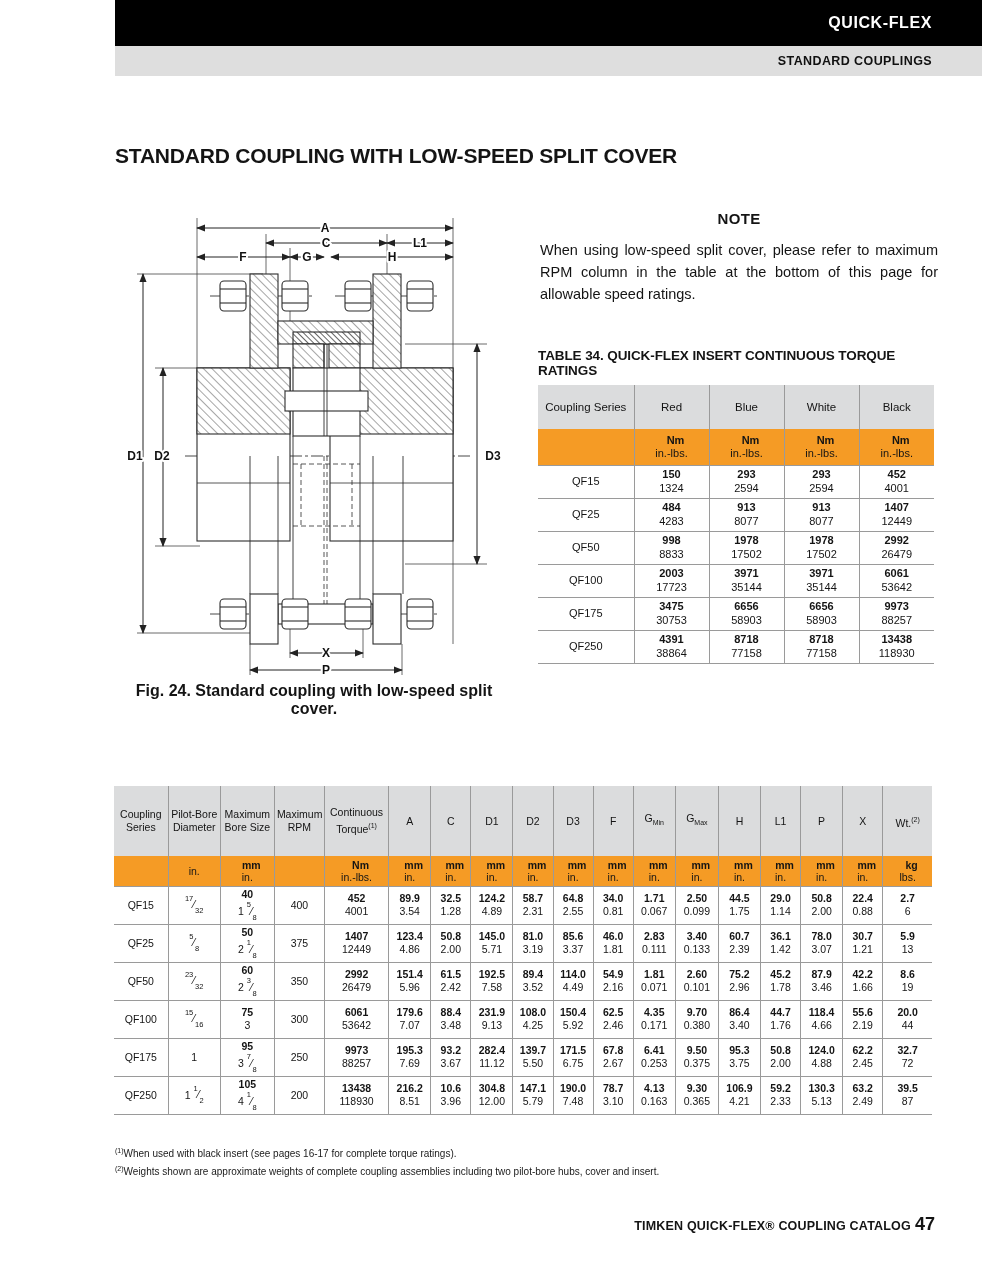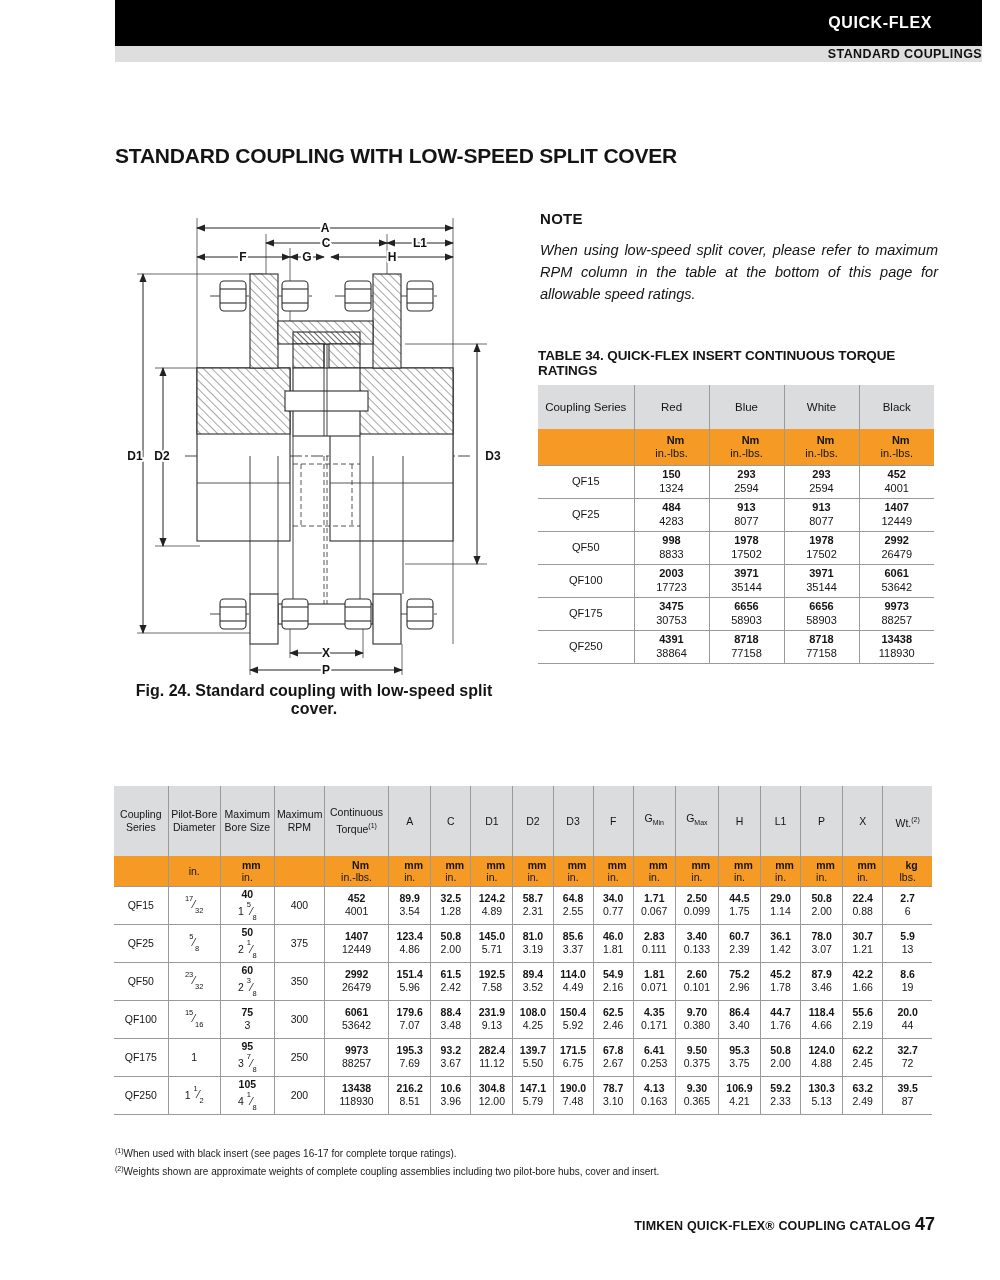--- a/index.html
+++ b/index.html
@@ -13,35 +13,35 @@
   *{margin:0;padding:0;box-sizing:border-box;}
   html,body{background:#fff;}
   body{
     width:1000px;height:1280px;position:relative;overflow:hidden;
     font-family:"Liberation Sans",sans-serif;color:var(--ink);
   }
   
   .bar-black{position:absolute;left:115px;right:18px;top:0;height:46px;background:#000;
     display:flex;align-items:center;justify-content:flex-end;padding-right:50px;}
   .brand{color:#fff;font-weight:700;font-size:16px;letter-spacing:.6px;}
-  .bar-gray{position:absolute;left:115px;right:18px;top:46px;height:16px;background:var(--bargray);
-    display:flex;align-items:center;justify-content:flex-end;}
+  .bar-gray{position:absolute;left:115px;right:18px;top:46px;height:30px;background:var(--bargray);
+    display:flex;align-items:center;justify-content:flex-end;padding-right:50px;}
   .section{font-weight:700;font-size:12.5px;letter-spacing:.4px;color:#101010;}
   
   .page-title{position:absolute;left:115px;top:144px;font-size:21px;font-weight:700;letter-spacing:-.2px;}
   
   .figure-wrap{position:absolute;left:115px;top:196px;width:398px;height:485px;}
   .fig-caption{position:absolute;left:115px;top:682px;width:398px;text-align:center;
     font-weight:700;font-size:16px;}
   .dimlabel{font:700 12px "Liberation Sans",sans-serif;fill:#111;
     paint-order:stroke;stroke:#fff;stroke-width:4px;stroke-linejoin:round;text-anchor:middle;}
   
   .note{position:absolute;left:540px;top:210px;width:398px;}
-  .note-h{font-weight:700;font-size:15px;text-align:left;letter-spacing:.3px;}
-  .note-b{margin-top:12px;font-style:italic;font-size:14.5px;line-height:1.52;text-align:justify;}
+  .note-h{font-weight:700;font-size:15px;text-align:center;letter-spacing:.3px;}
+  .note-b{margin-top:12px;font-size:14.5px;line-height:1.52;text-align:justify;}
   
   table{border-collapse:collapse;table-layout:fixed;}
   th,td{text-align:center;vertical-align:middle;overflow:hidden;}
   .u1{font-weight:700;margin-left:8px;}
   .u2{font-weight:400;}
   .v1{font-weight:700;}
   .v2{font-weight:400;}
   sup.fnm{font-size:7px;vertical-align:super;letter-spacing:0;}
   
   .t34-wrap{position:absolute;left:538px;top:348px;width:396px;}
@@ -524,21 +524,21 @@
           <td>
             <div class="v1">58.7</div>
             <div class="v2">2.31</div>
           </td>
           <td>
             <div class="v1">64.8</div>
             <div class="v2">2.55</div>
           </td>
           <td>
             <div class="v1">34.0</div>
-            <div class="v2">0.77</div>
+            <div class="v2">0.81</div>
           </td>
           <td>
             <div class="v1">1.71</div>
             <div class="v2">0.067</div>
           </td>
           <td>
             <div class="v1">2.50</div>
             <div class="v2">0.099</div>
           </td>
           <td>

